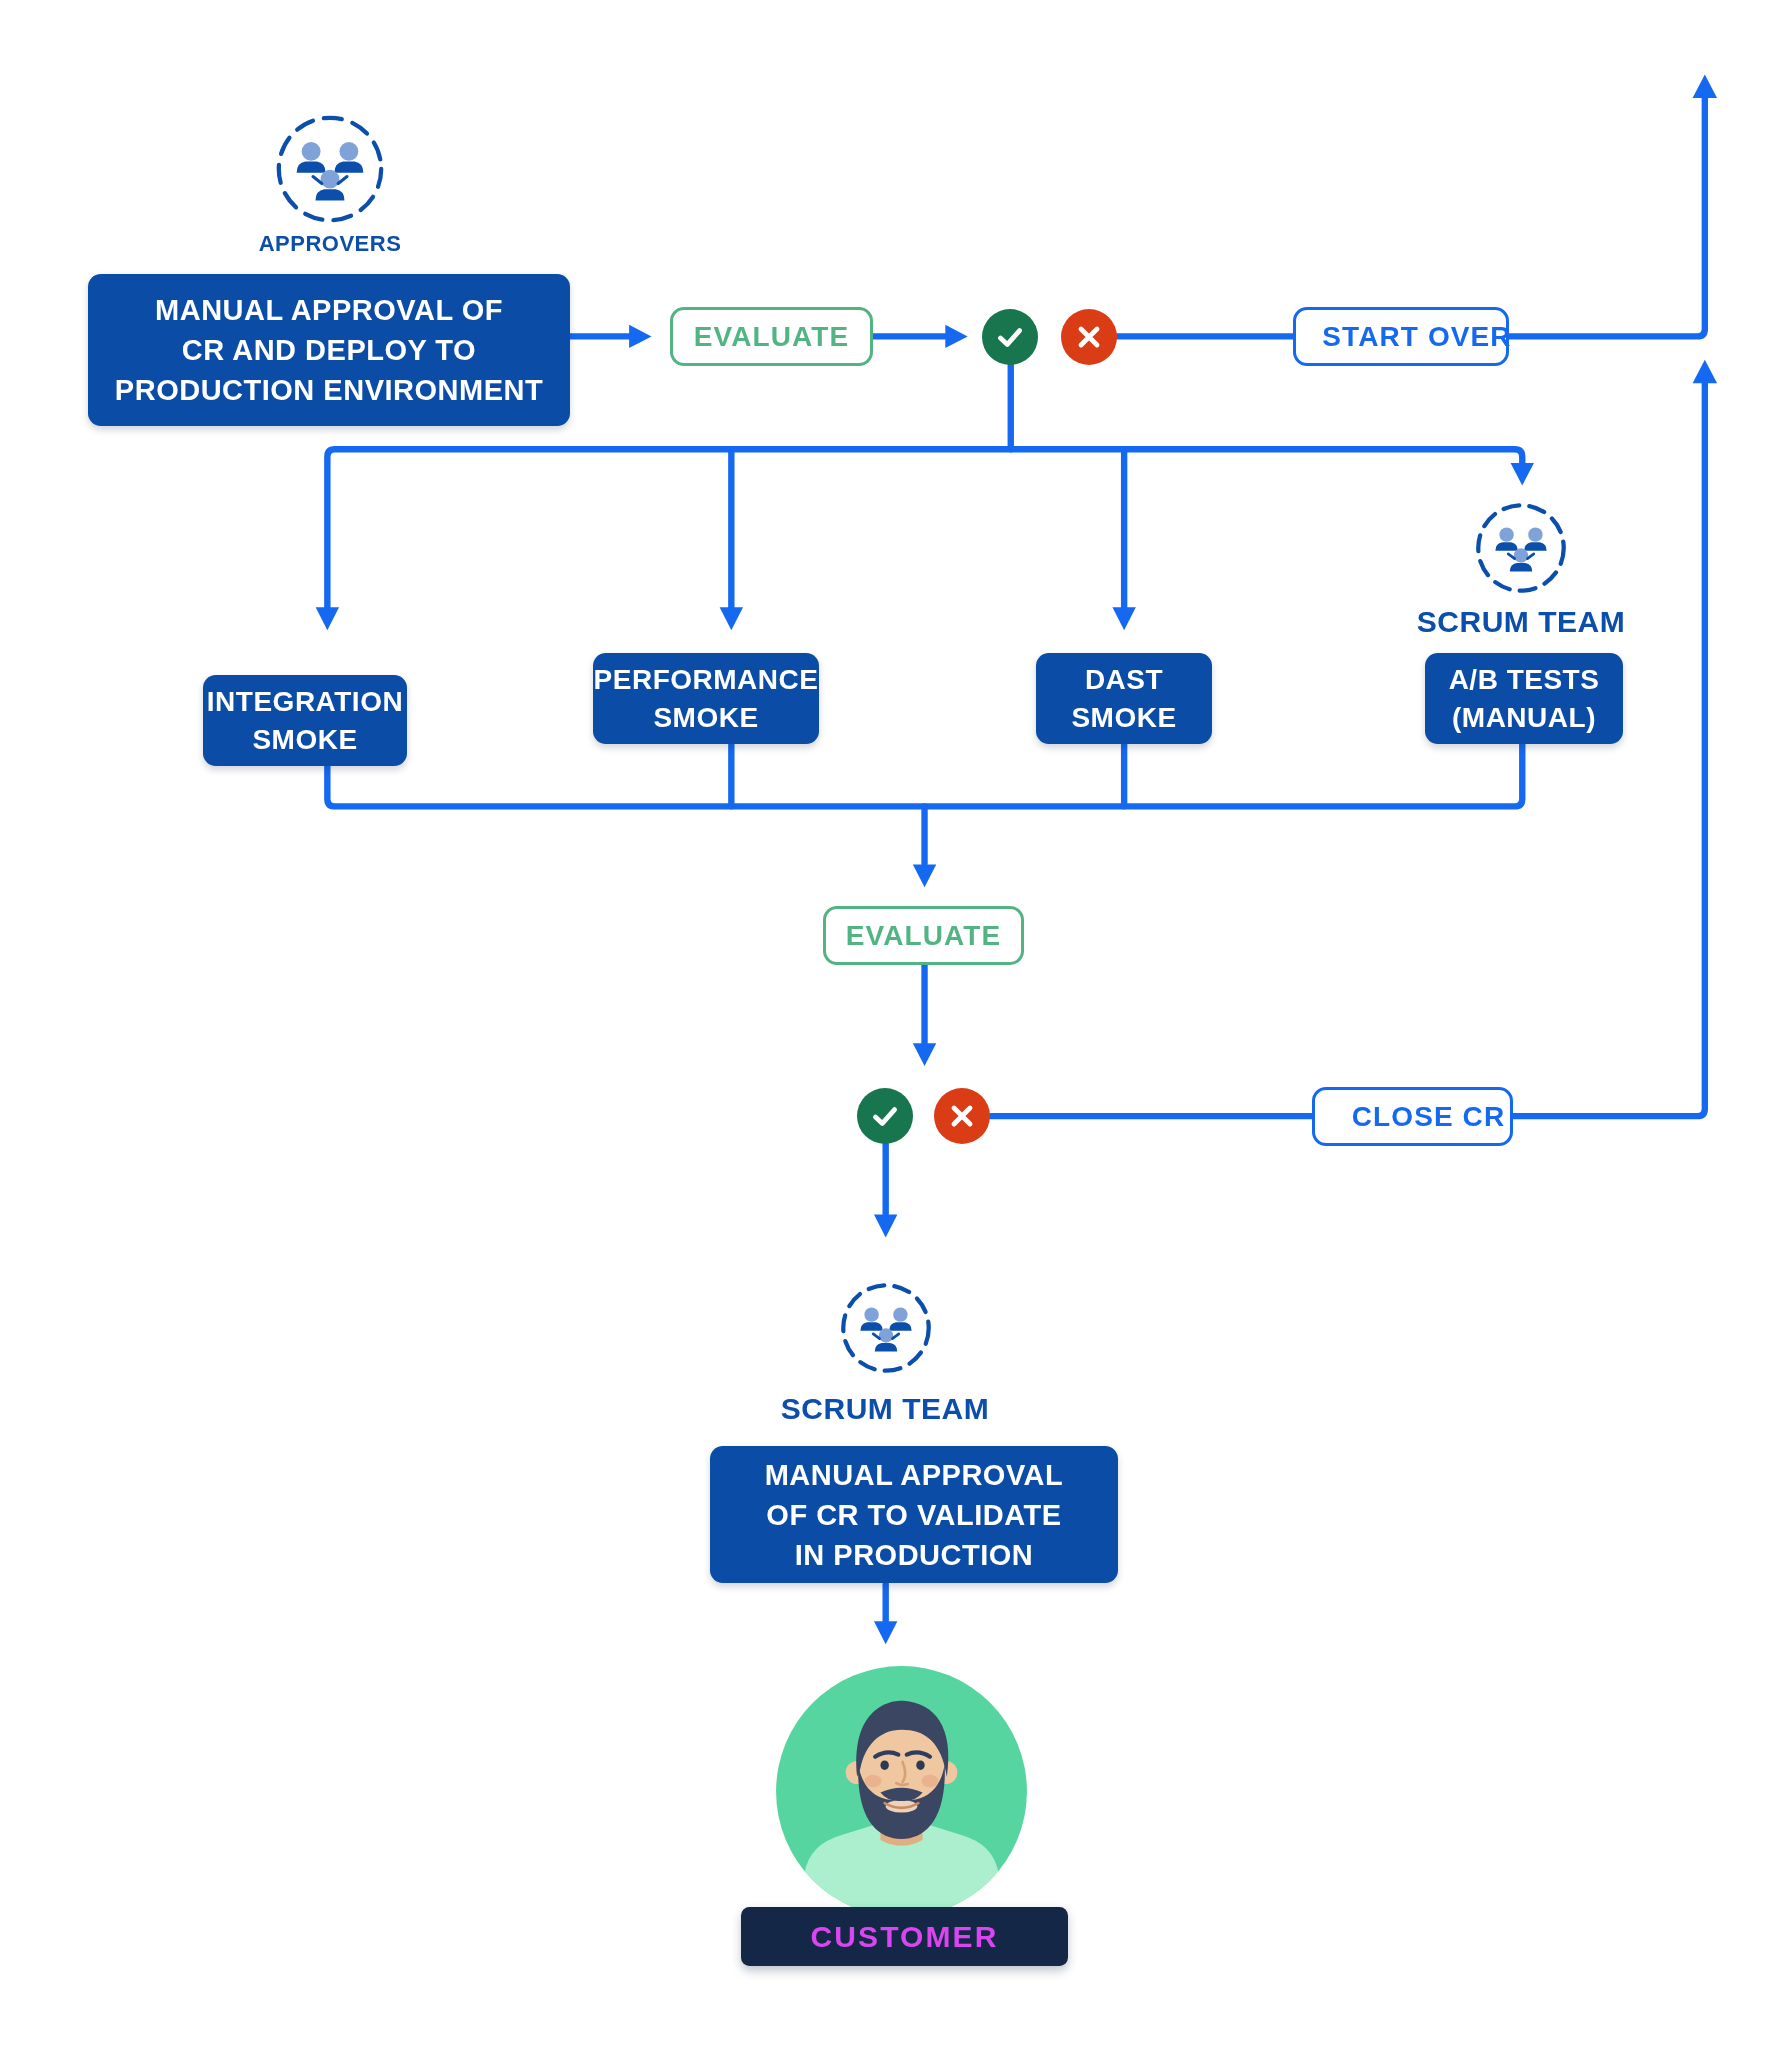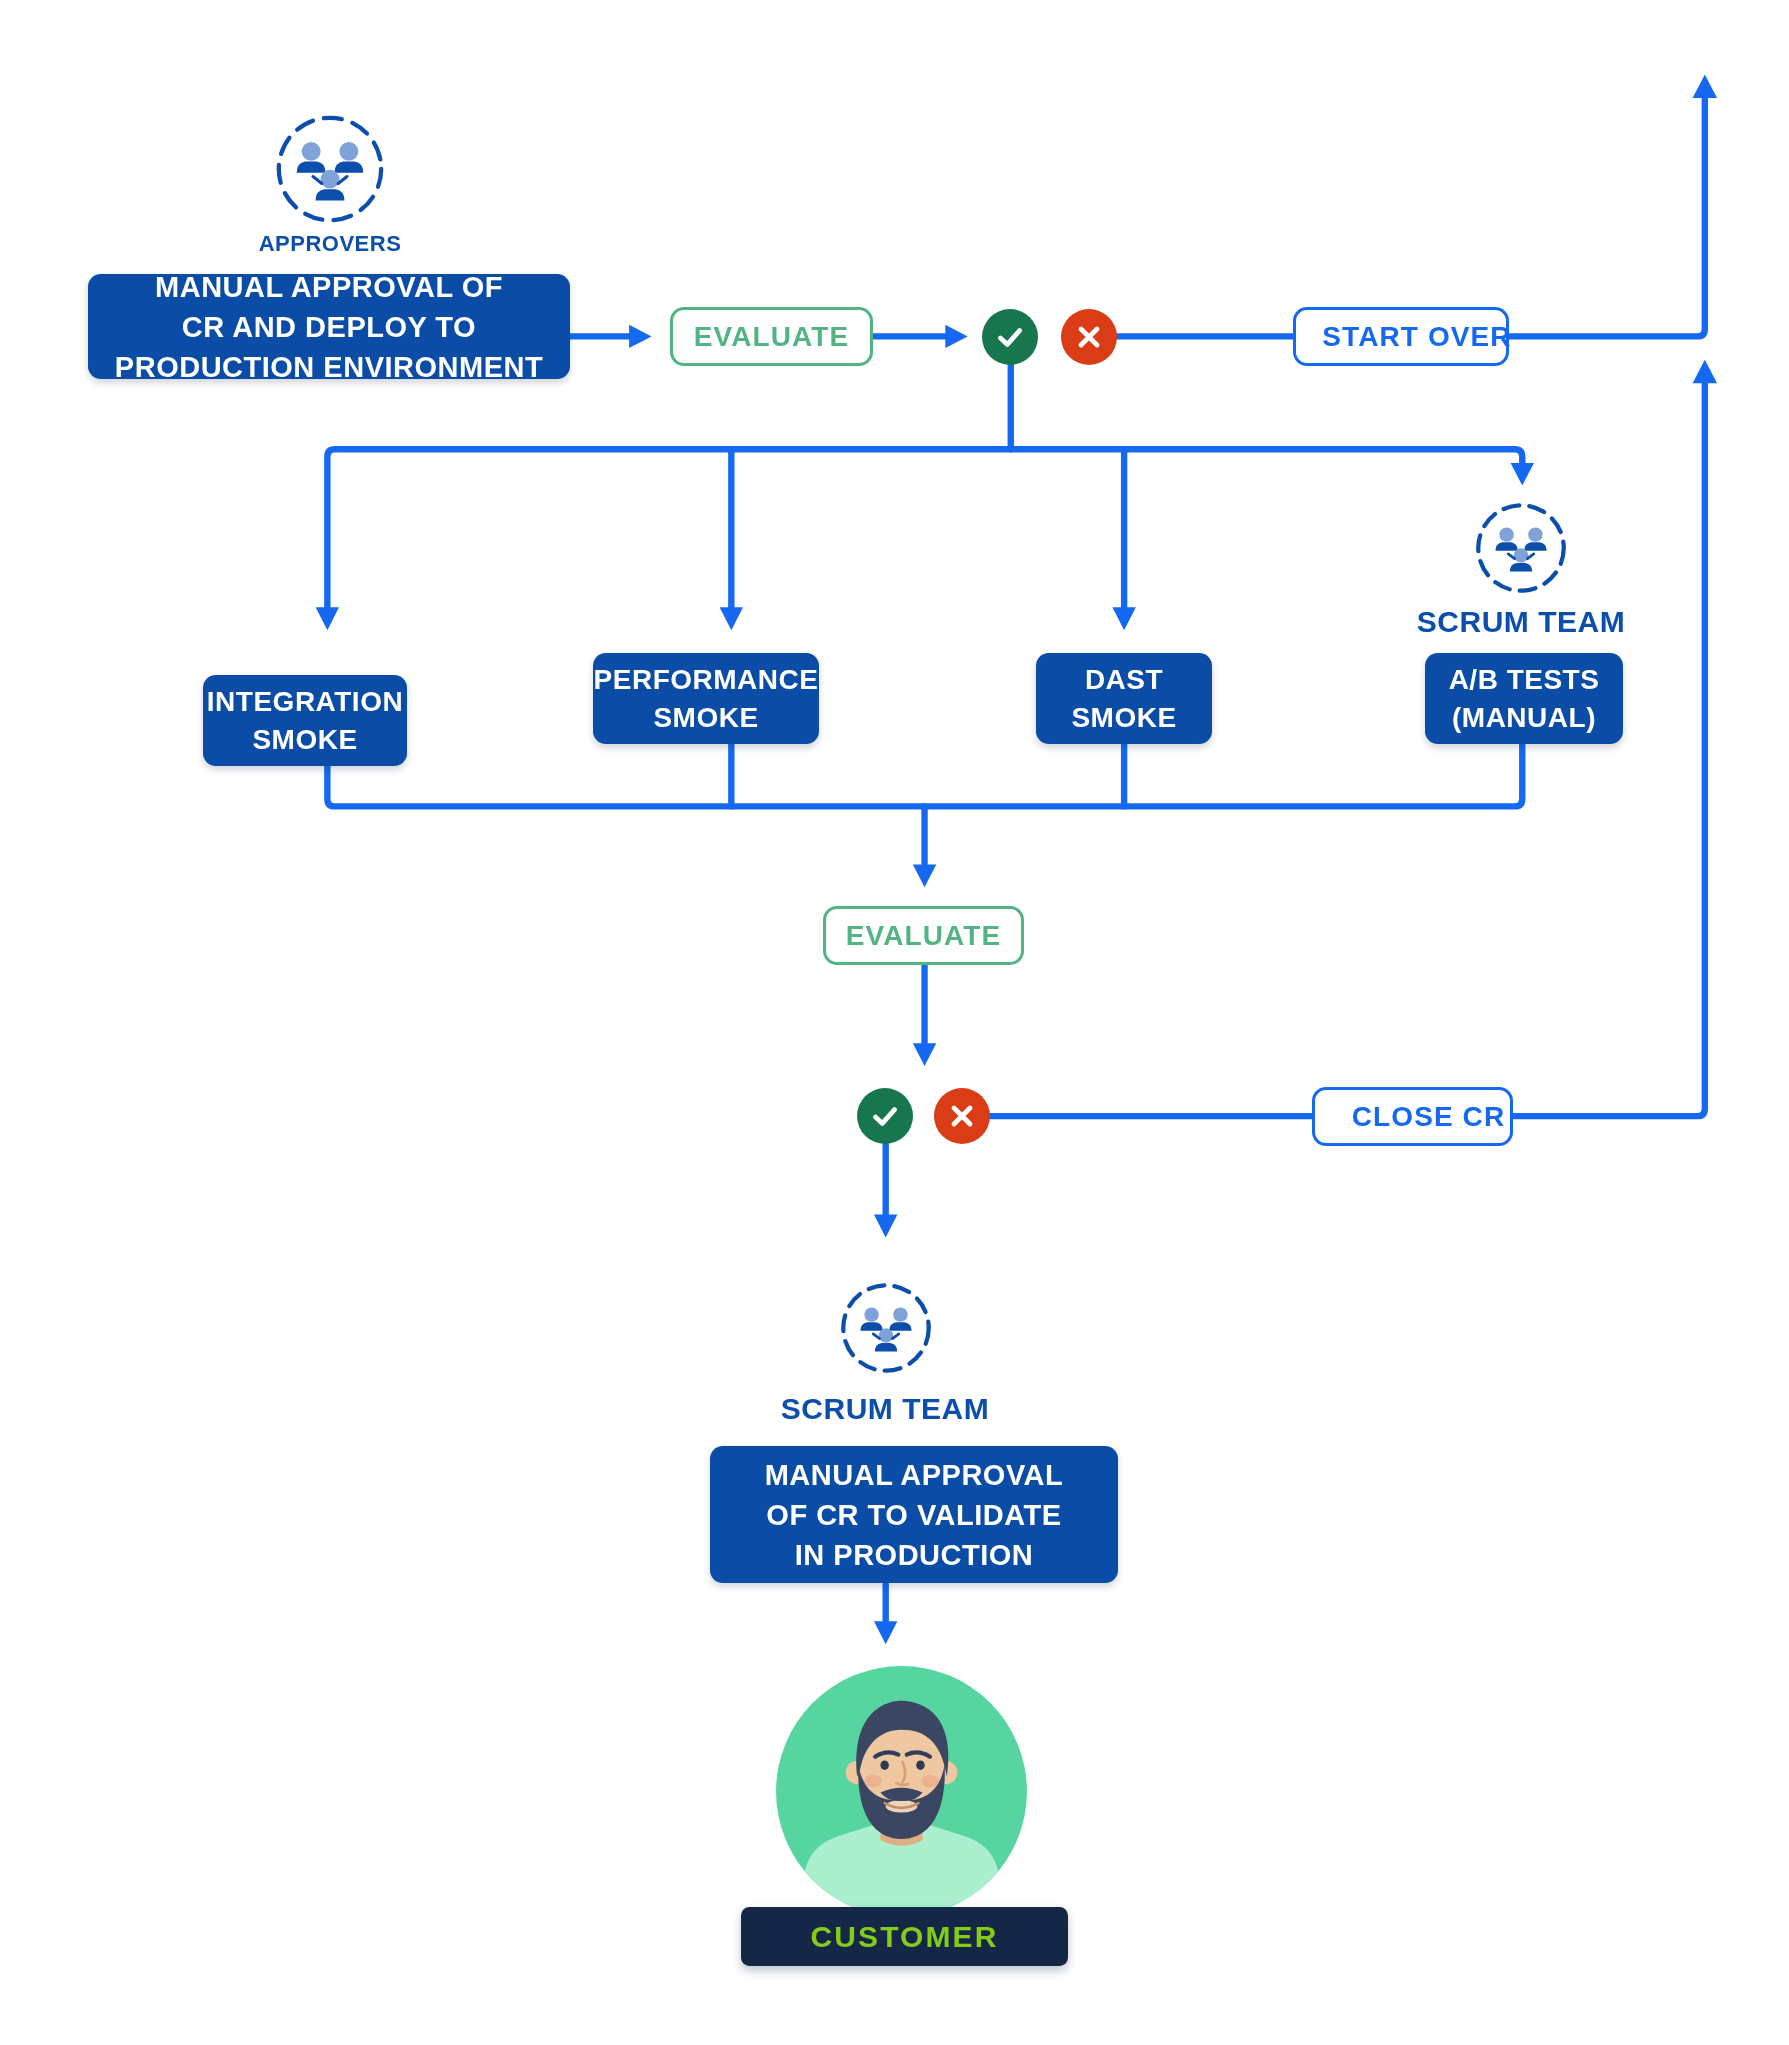--- a/index.html
+++ b/index.html
@@ -34,21 +34,21 @@
   .actor-label{
     color:var(--dark-blue);font-weight:700;font-size:22px;letter-spacing:0.5px;white-space:nowrap;
     text-align:center;
   }
   
   .status-circle{width:56px;height:56px;border-radius:50%;display:flex;align-items:center;justify-content:center;}
   .status-ok{background:var(--check-green);}
   .status-fail{background:var(--cross-red);}
   
   .customer-plate{
-    background:var(--navy);color:#84cc16;border-radius:8.5px;
+    background:var(--navy);color:#d946ef;border-radius:8.5px;
     display:flex;align-items:center;justify-content:center;
     font-weight:700;font-size:30px;letter-spacing:2.1px;
     box-shadow:0 4.3px 9.6px rgba(9,30,66,.25);
   }
   .team-circle{stroke:var(--dark-blue);stroke-width:8;fill:none;stroke-dasharray:34 21;stroke-linecap:round;}
   .team-head{fill:var(--head-blue);}
   .team-body{fill:var(--dark-blue);}
   .team-link{stroke:var(--dark-blue);stroke-width:5;stroke-linecap:round;}
 </style>
 </head>
@@ -106,21 +106,21 @@
       <circle class="team-head" cx="30" cy="-28" r="15"></circle>
       <path class="team-body" d="M7,6 Q7,-10 21,-12 L39,-12 Q53,-10 53,6 Z"></path>
       <circle class="team-head" cx="0" cy="16" r="15"></circle>
       <path class="team-body" d="M-23,50 Q-23,34 -9,32 L9,32 Q23,34 23,50 Z"></path>
       <line class="team-link" x1="-27" y1="12" x2="-13" y2="23"></line>
       <line class="team-link" x1="27" y1="12" x2="13" y2="23"></line>
     </g>
   </svg>
   <div class="abs actor-label center-xy" style="left:330px;top:244px;">APPROVERS</div>
 
-  <div class="abs node-fill fs54" style="left:88px;top:274px;width:482px;height:105px;">MANUAL APPROVAL OF
+  <div class="abs node-fill fs54" style="left:88px;top:274px;width:482px;height:152px;">MANUAL APPROVAL OF
 CR AND DEPLOY TO
 PRODUCTION ENVIRONMENT</div>
 
   <div class="abs node-outline outline-green" style="left:670px;top:307px;width:203px;height:59px;">EVALUATE</div>
 
   <div class="abs status-circle status-ok" style="left:982px;top:309px;">
     <svg width="34" height="34" viewBox="0 0 64 64">
         <path d="M14 34 L27 46 L50 20" fill="none" stroke="#fff" stroke-width="9" stroke-linecap="round" stroke-linejoin="round"></path>
       </svg>
   </div>

